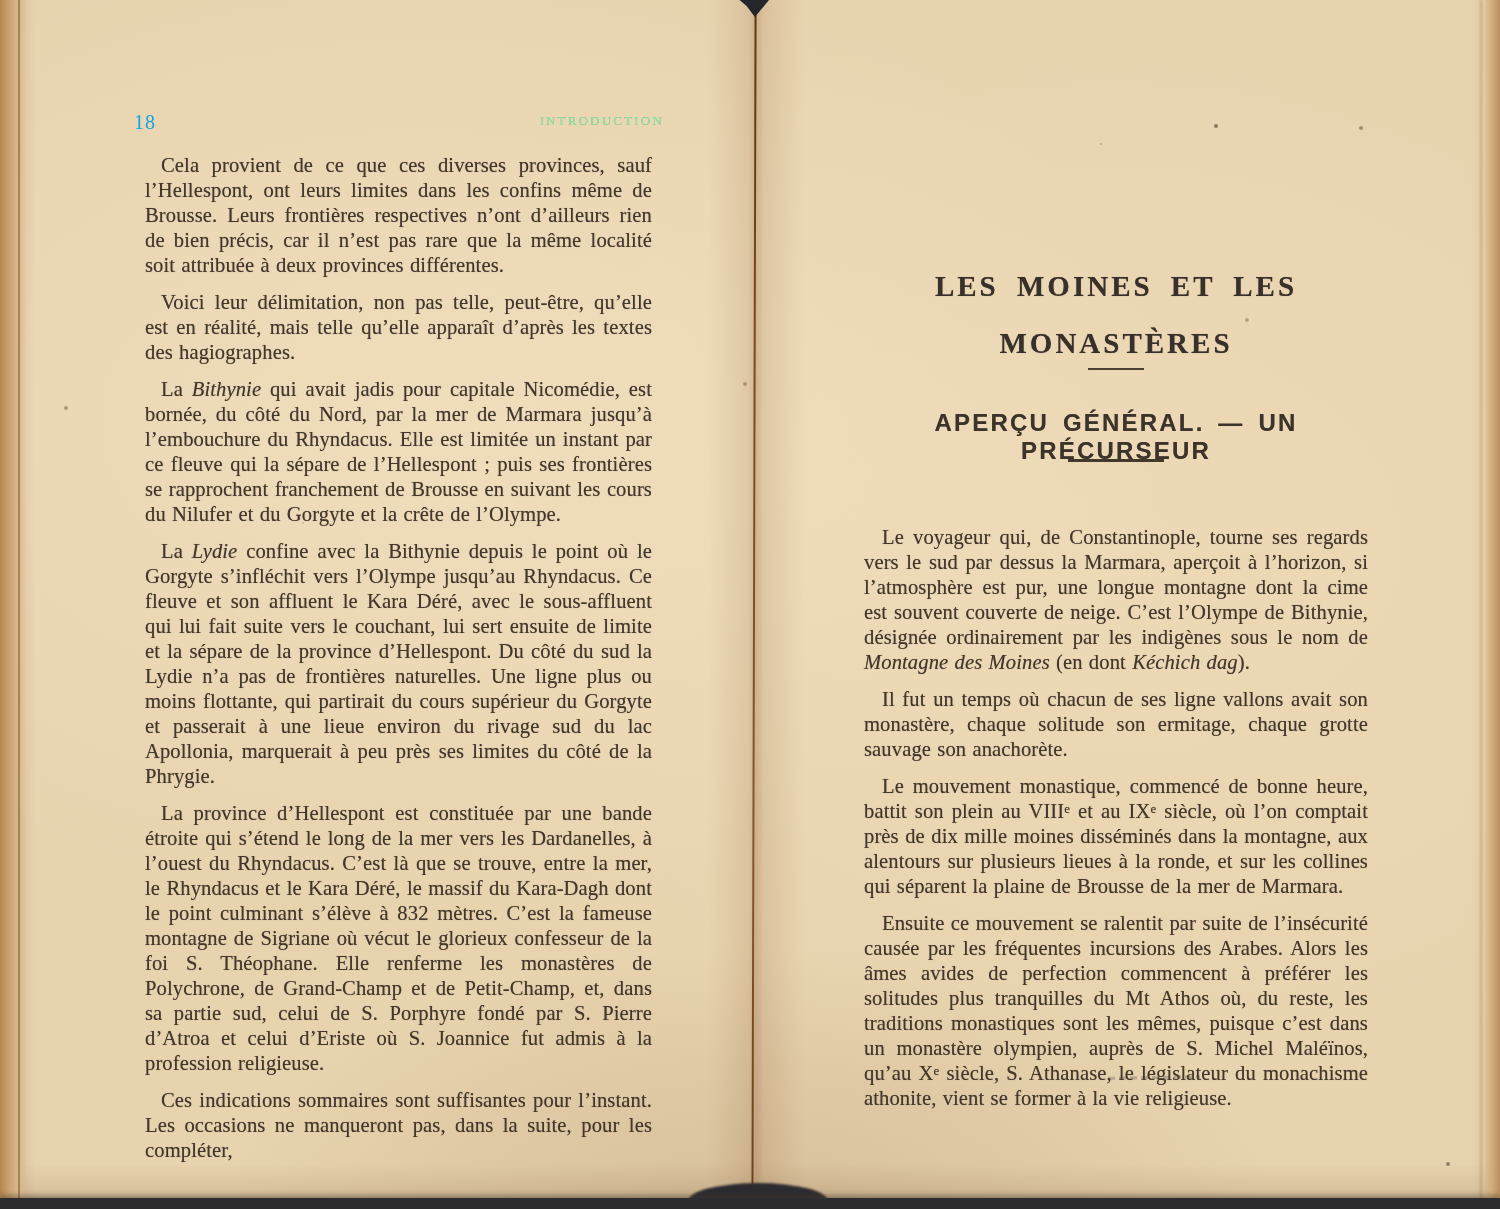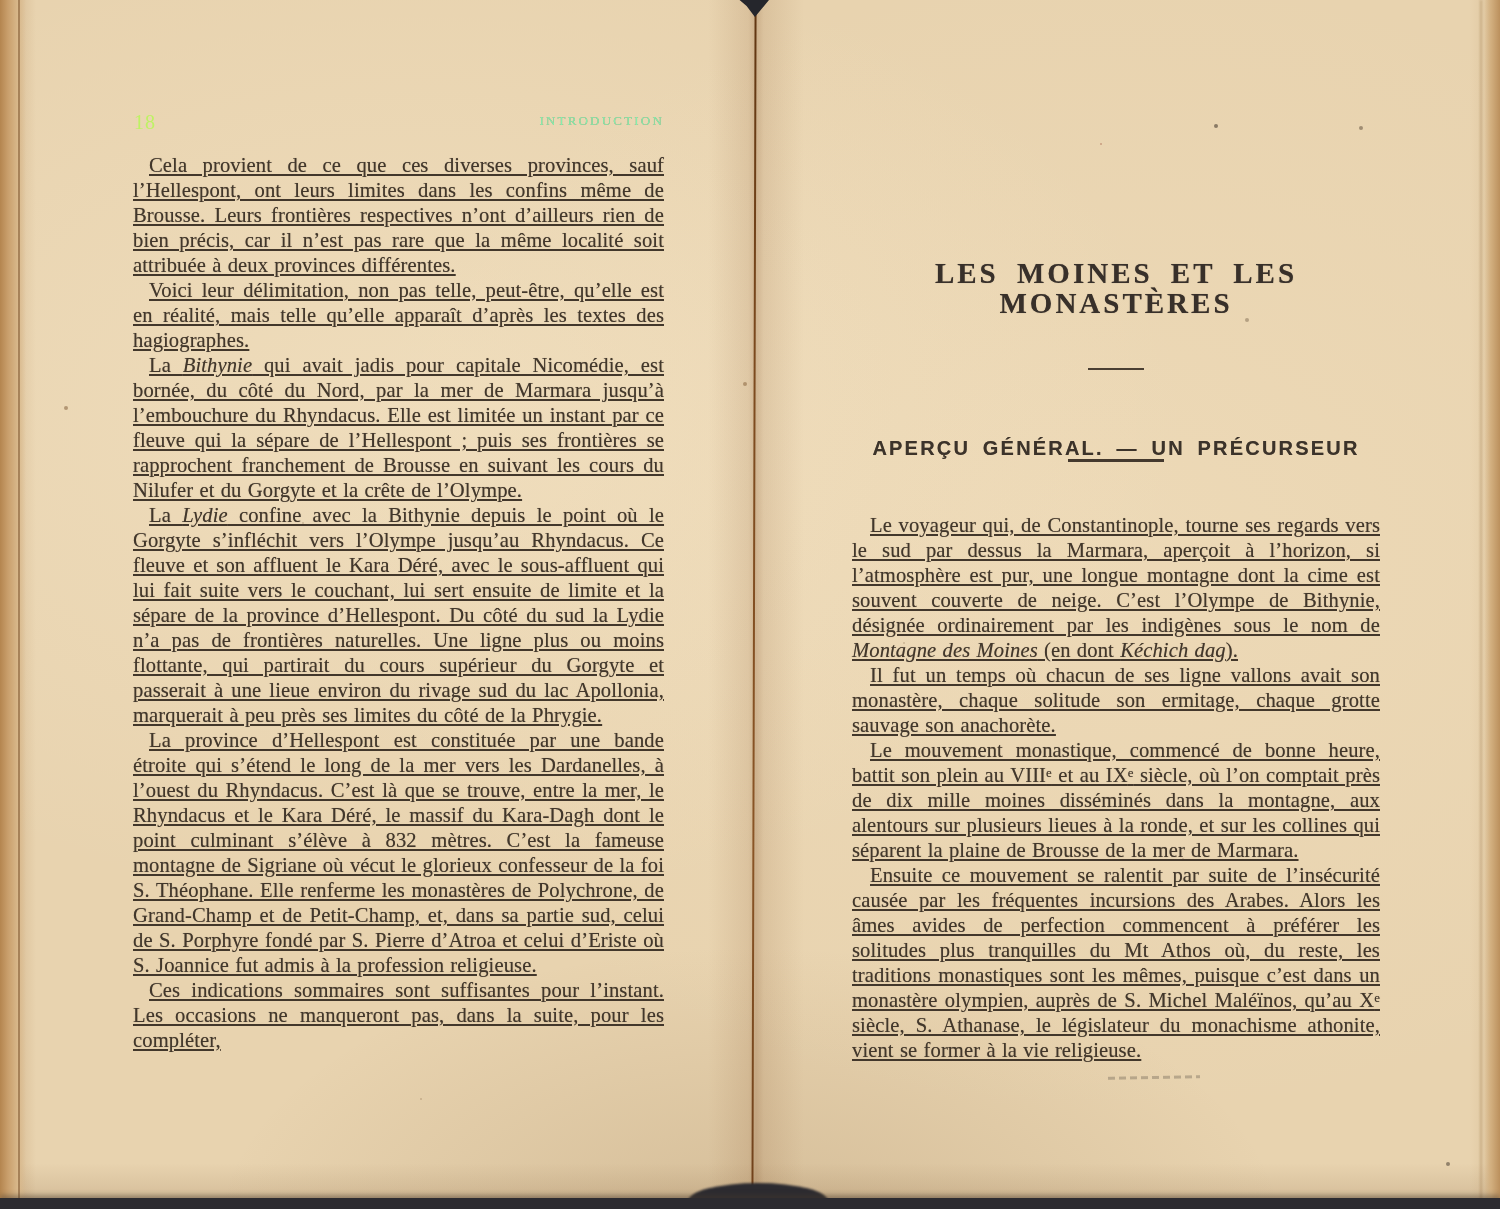--- a/index.html
+++ b/index.html
@@ -88,57 +88,56 @@
   .scratch {
     position:absolute; left:1108px; top:1076px; width:92px; height:3px;
     background:repeating-linear-gradient(90deg, rgba(95,85,72,0.35) 0 7px, rgba(0,0,0,0) 7px 11px);
     filter:blur(0.6px); transform:rotate(-1deg);
   }
 
   
   .page-left { position:absolute; left:133px; top:110px; width:531px; }
   .folio {
     position:absolute; left:1px; top:1px;
-    font-size:20px; color:#bef264; letter-spacing:1px;
+    font-size:20px; color:#0ea5e9; letter-spacing:1px;
   }
   .running-header {
     text-align:right; font-size:13px; letter-spacing:2.2px;
     color:#86efac; padding-top:3px;
     text-shadow:0 0 0.6px rgba(74,62,48,0.55);
   }
   .body-text { margin-top:24px; color:#42372b; }
   .body-text p {
-    margin:0; text-align:justify; text-indent:16px;
+    margin:12px; text-align:justify; text-indent:16px;
     font-size:20.6px; line-height:25px;
     letter-spacing:0.1px; word-spacing:1px;
     text-shadow:0 0 0.7px rgba(66,55,43,0.55);
-    text-decoration:underline;
   }
   .body-text p i { font-style:italic; }
   .body-text p sup { font-size:13px; vertical-align:5px; line-height:0; }
 
   
   .page-right { position:absolute; left:852px; top:0; width:528px; height:100%; }
   .chapter-title {
     position:absolute; top:258px; left:0; width:100%;
     text-align:center; font-weight:bold;
-    font-size:29px; line-height:30px;
+    font-size:29px; line-height:57px;
     letter-spacing:3px; word-spacing:8px;
     color:#38302a; text-shadow:0 0 0.7px rgba(56,48,42,0.6);
   }
   .rule-1 {
     position:absolute; top:368px; left:50%; margin-left:-28px;
     width:56px; height:2px; background:#4a3f33;
   }
   .section-heading {
     position:absolute; top:409px; left:0; width:100%;
     text-align:center;
     font-family:"Liberation Sans", sans-serif; font-weight:bold;
-    font-size:20px; letter-spacing:2.2px; word-spacing:5px;
-    color:#3c332a; text-shadow:0 0 0.6px rgba(60,51,42,0.55);margin-top:28px;
+    font-size:24px; letter-spacing:2.2px; word-spacing:5px;
+    color:#3c332a; text-shadow:0 0 0.6px rgba(60,51,42,0.55);
   }
   .rule-2 {
     position:absolute; top:459px; left:50%; margin-left:-48px;
     width:96px; height:3px; background:#44392e;
   }
   .right-body { position:absolute; top:513px; left:0; width:528px; margin-top:0; }
   .right-body p { text-indent:18px; }
 </style>
 </head>
 <body>

